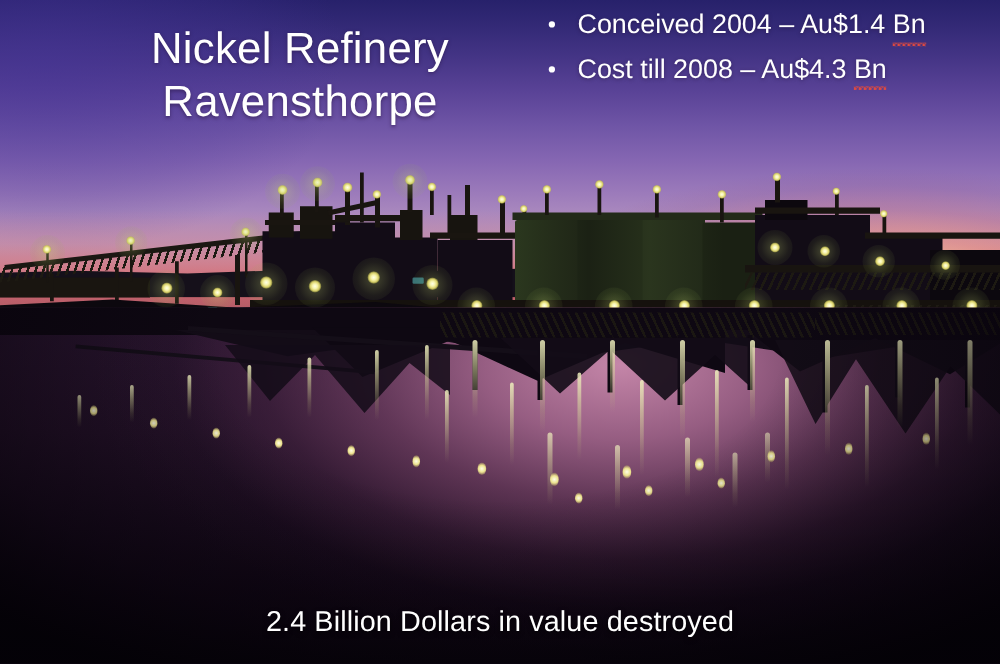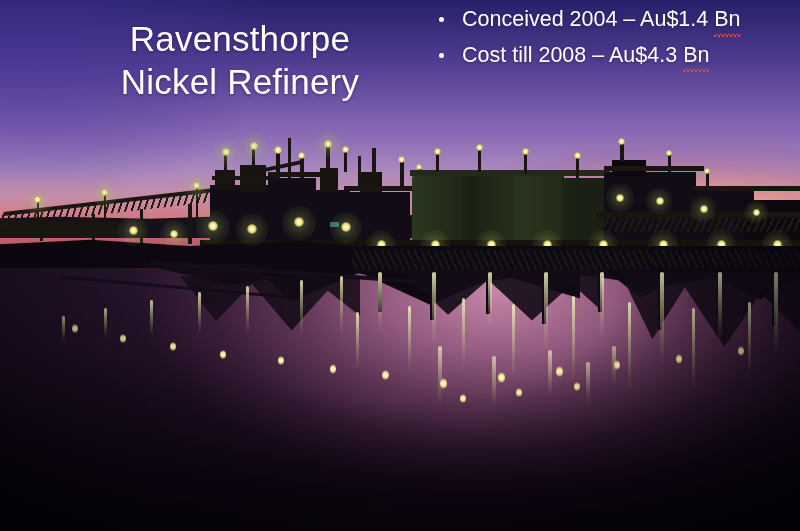--- a/index.html
+++ b/index.html
@@ -356,22 +356,23 @@
       <div class="dot" style="left:738px;top:100px;width:6px;height:10px;"></div>
       <div class="dot" style="left:460px;top:148px;width:6px;height:9px;"></div>
       <div class="dot" style="left:516px;top:142px;width:6px;height:9px;"></div>
       <div class="dot" style="left:574px;top:136px;width:6px;height:9px;"></div>
 
       <div class="water-vig"></div>
     </div>
   </div>
 
   <div class="title">
+    <div>Nickel Refinery</div>
     <div>Ravensthorpe</div>
-    <div>Nickel Refinery</div>
   </div>
 
   <div class="bullets">
     <div class="bullet"><span>Conceived 2004 – Au$1.4 </span><span class="sp">Bn</span></div>
     <div class="bullet"><span>Cost till 2008 – Au$4.3 </span><span class="sp">Bn</span></div>
   </div>
 
+  <div class="caption">2.4 Billion Dollars in value destroyed</div>
 </div>
 
 </body></html>

